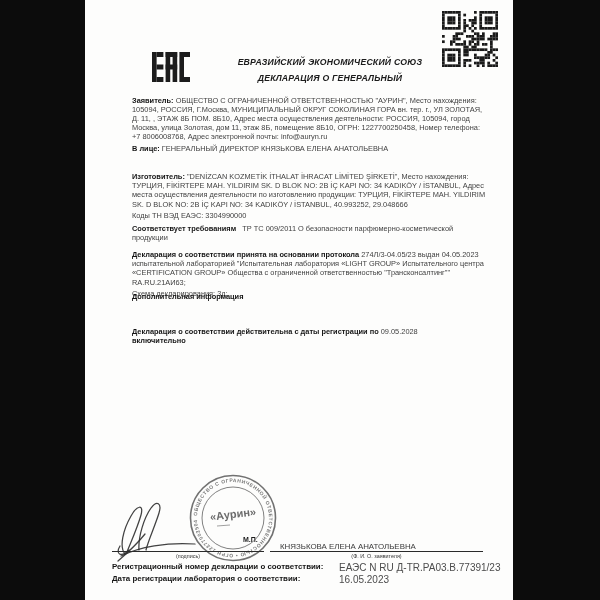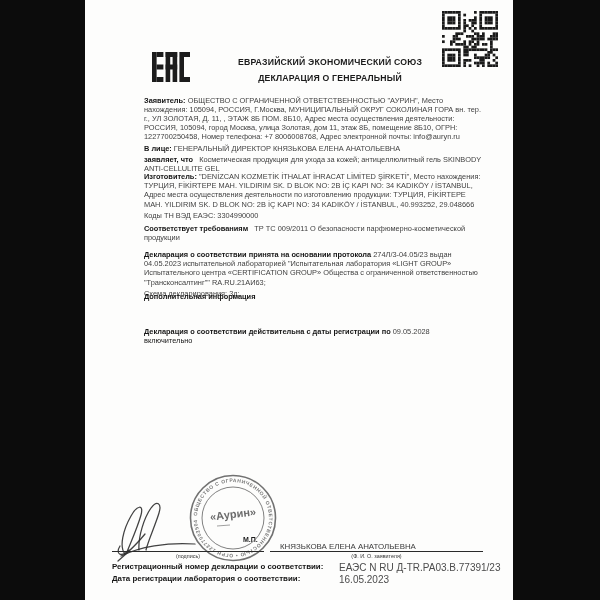--- a/index.html
+++ b/index.html
@@ -9,34 +9,34 @@
     font-family:"Liberation Sans", sans-serif;
   }
   .page{
     position:absolute;left:85px;top:0;width:428px;height:600px;
     background:#fdfdfc;color:#3d3d3d;
   }
   .eac{position:absolute;left:67px;top:52px;width:38px;height:30px;fill:#1c1c1c;}
   .qr{position:absolute;left:357px;top:11px;width:56px;height:56px;fill:#1a1a1a;}
   .hdr{
     position:absolute;left:110px;width:270px;text-align:center;
-    font-weight:bold;color:#1b1b1b;font-size:8.7px;letter-spacing:.2px;
+    font-weight:bold;color:#1b1b1b;font-size:8.7px;letter-spacing:.2px;font-style:italic;
   }
   .hdr1{top:57px;}
   .hdr2{top:73px;}
   .flow{position:absolute;left:47px;width:354px;font-size:7.4px;line-height:9.2px;color:#3f3f3f;}
-  .flow p{margin:0 0 2px 12px;}
+  .flow p{margin:0 0 2px 0;}
   .b{font-weight:bold;color:#151515;}
   .fa{top:95.5px;}
   .fb{top:172px;}
   .fc{top:224px;}
   .fd{top:250px;}
   .fe{top:291.5px;}
   .ff{top:327px;}
-  .v-suffix{display:block;font-weight:normal;color:#151515;}
+  .v-suffix{display:block;font-weight:bold;color:#151515;}
   
   .sigline{position:absolute;left:27px;top:551px;width:152px;border-top:1px solid #2a2a2a;}
   .sigcap{position:absolute;left:27px;top:553px;width:152px;text-align:center;font-size:5.4px;color:#333;}
   .nameline{position:absolute;left:185px;top:551px;width:213px;border-top:1px solid #2a2a2a;}
   .namecap{position:absolute;left:185px;top:553px;width:213px;text-align:center;font-size:5.4px;color:#333;}
   .fio{position:absolute;left:195px;top:542px;font-size:7.9px;color:#3a3a3a;}
   .mp{position:absolute;left:158px;top:536px;font-size:7px;font-weight:bold;color:#1b1b1b;}
   .rowlabel{position:absolute;left:27px;font-size:7.9px;font-weight:bold;color:#151515;}
   .rowval{position:absolute;left:254px;font-size:10px;color:#4c4c4c;}
   .r1{top:562px;}
@@ -293,21 +293,20 @@
       <rect x="40.00" y="53.33" width="2.72" height="2.72"></rect>
       <rect x="45.33" y="53.33" width="2.72" height="2.72"></rect>
       <rect x="48.00" y="53.33" width="2.72" height="2.72"></rect>
       <rect x="50.67" y="53.33" width="2.72" height="2.72"></rect>
       <rect x="53.33" y="53.33" width="2.72" height="2.72"></rect>
     </svg>
 
   <div class="flow fa">
     <p><span class="b">Заявитель:</span> <span>ОБЩЕСТВО С ОГРАНИЧЕННОЙ ОТВЕТСТВЕННОСТЬЮ "АУРИН", Место нахождения: 105094, РОССИЯ, Г.Москва, МУНИЦИПАЛЬНЫЙ ОКРУГ СОКОЛИНАЯ ГОРА вн. тер. г., УЛ ЗОЛОТАЯ, Д. 11, , ЭТАЖ 8Б ПОМ. 8Б10, Адрес места осуществления деятельности: РОССИЯ, 105094, город Москва, улица Золотая, дом 11, этаж 8Б, помещение 8Б10, ОГРН: 1227700250458, Номер телефона: +7 8006008768, Адрес электронной почты: info@auryn.ru</span></p>
     <p><span class="b">В лице:</span> <span>ГЕНЕРАЛЬНЫЙ ДИРЕКТОР КНЯЗЬКОВА ЕЛЕНА АНАТОЛЬЕВНА</span></p>
-    <p><span class="b">заявляет, что</span> <span>&nbsp; Косметическая продукция для ухода за кожей; антицеллюлитный гель SKINBODY ANTI-CELLULITE GEL</span></p>
   </div>
 
   <div class="flow fb">
     <p><span class="b">Изготовитель:</span> <span>"DENİZCAN KOZMETİK İTHALAT İHRACAT LİMİTED ŞİRKETİ", Место нахождения: ТУРЦИЯ, FİKİRTEPE MAH. YILDIRIM SK. D BLOK NO: 2B İÇ KAPI NO: 34 KADIKÖY / İSTANBUL, Адрес места осуществления деятельности по изготовлению продукции: ТУРЦИЯ, FİKİRTEPE MAH. YILDIRIM SK. D BLOK NO: 2B İÇ KAPI NO: 34 KADIKÖY / İSTANBUL, 40.993252, 29.048666</span></p>
     <p>Коды ТН ВЭД ЕАЭС: 3304990000</p>
   </div>
 
   <div class="flow fc">
     <p><span class="b">Соответствует требованиям</span> <span>&nbsp; ТР ТС 009/2011 О безопасности парфюмерно-косметической продукции</span></p>
   </div>

